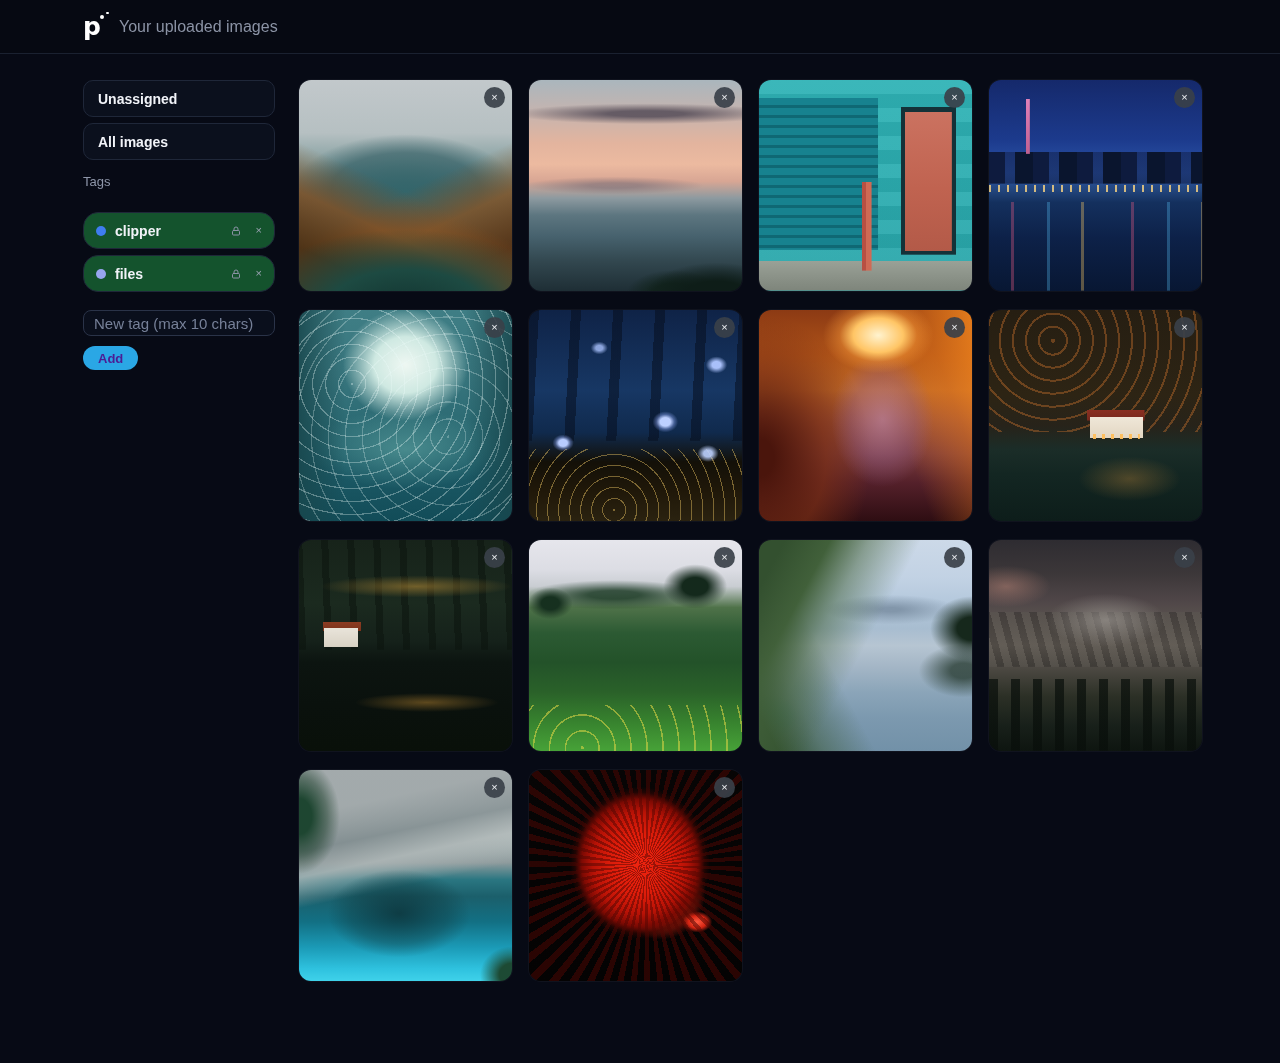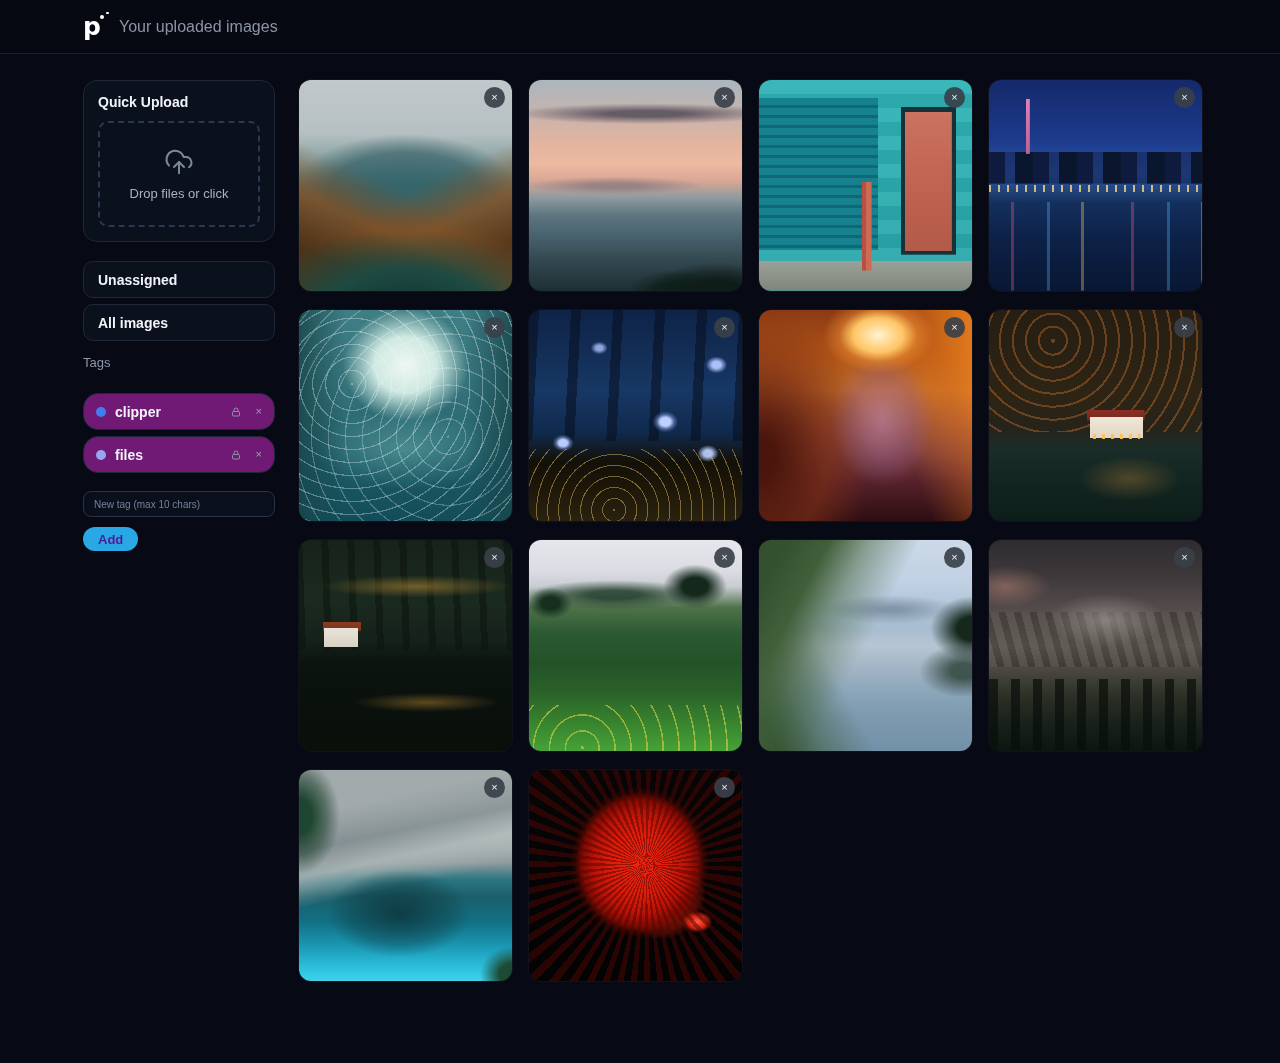--- a/index.html
+++ b/index.html
@@ -46,37 +46,37 @@
     display:block; width:100%; height:37px; margin-bottom:6px;
     background:#0b101d; border:1px solid #1f2739; border-radius:10px;
     color:#f1f3f8; font-size:14px; font-weight:700; text-align:left;
     padding:0 14px; cursor:pointer; font-family:inherit;
   }
 
   .tags-label { font-size:13px; color:#8e96a9; margin:14px 0 23px; }
 
   .tag-row {
     display:flex; align-items:center; height:37px; margin-bottom:6px;
-    background:#701a75; border:1px solid #1f2739; border-radius:15px;
+    background:#14532d; border:1px solid #1f2739; border-radius:15px;
     padding:0 12px; cursor:pointer;
   }
   .tag-dot { width:10px; height:10px; border-radius:50%; margin-right:9px; flex:none; }
   .dot-clipper { background:#3f7df0; }
   .dot-public  { background:#98a5ef; }
   .tag-name { font-size:14px; font-weight:600; color:#f1f3f8; flex:1; }
   .tag-lock { display:flex; align-items:center; margin-right:14px; cursor:pointer; }
   .tag-x {
     background:none; border:none; color:#9aa2b2; font-size:11px; cursor:pointer;
     font-family:inherit; padding:0; line-height:1;
   }
 
   .new-tag-input {
     width:100%; height:26px; margin-top:12px;
     background:#0a0f1c; border:1px solid #2a3348; border-radius:8px;
-    color:#15803d; font-size:10px; padding:0 10px; font-family:inherit;
+    color:#15803d; font-size:15px; padding:0 10px; font-family:inherit;
   }
   .new-tag-input::placeholder { color:#768098; }
 
   .add-btn {
     margin-top:10px; height:24px; padding:0 15px;
     background:#2aa7e5; border:none; border-radius:12px;
     color:#4c1d95; font-size:13px; font-weight:600; cursor:pointer; font-family:inherit;
   }
 
   
@@ -222,31 +222,20 @@
   <div class="logo">
     <span class="glyph">p</span>
     <i class="dot-a"></i>
     <i class="dot-b"></i>
   </div>
   <span class="header-title">Your uploaded images</span>
 </header>
 
 <aside class="sidebar">
 
-  <section class="upload-card">
-    <h3>Quick Upload</h3>
-    <div class="dropzone">
-      <svg width="36" height="30" viewBox="0 0 24 24" fill="none" stroke="#7e8799" stroke-width="1.6" stroke-linecap="round" stroke-linejoin="round">
-        <path d="M4 14.9A7 7 0 1 1 15.71 8h1.79a4.5 4.5 0 0 1 2.5 8.2"></path>
-        <path d="M12 12v9"></path>
-        <path d="m16 16-4-4-4 4"></path>
-      </svg>
-      <span>Drop files or click</span>
-    </div>
-  </section>
 
   <button class="filter-btn">Unassigned</button>
   <button class="filter-btn">All images</button>
 
   <div class="tags-label">Tags</div>
 
   <div class="tag-row">
     <span class="tag-dot dot-clipper"></span>
     <span class="tag-name">clipper</span>
     <span class="tag-lock">

